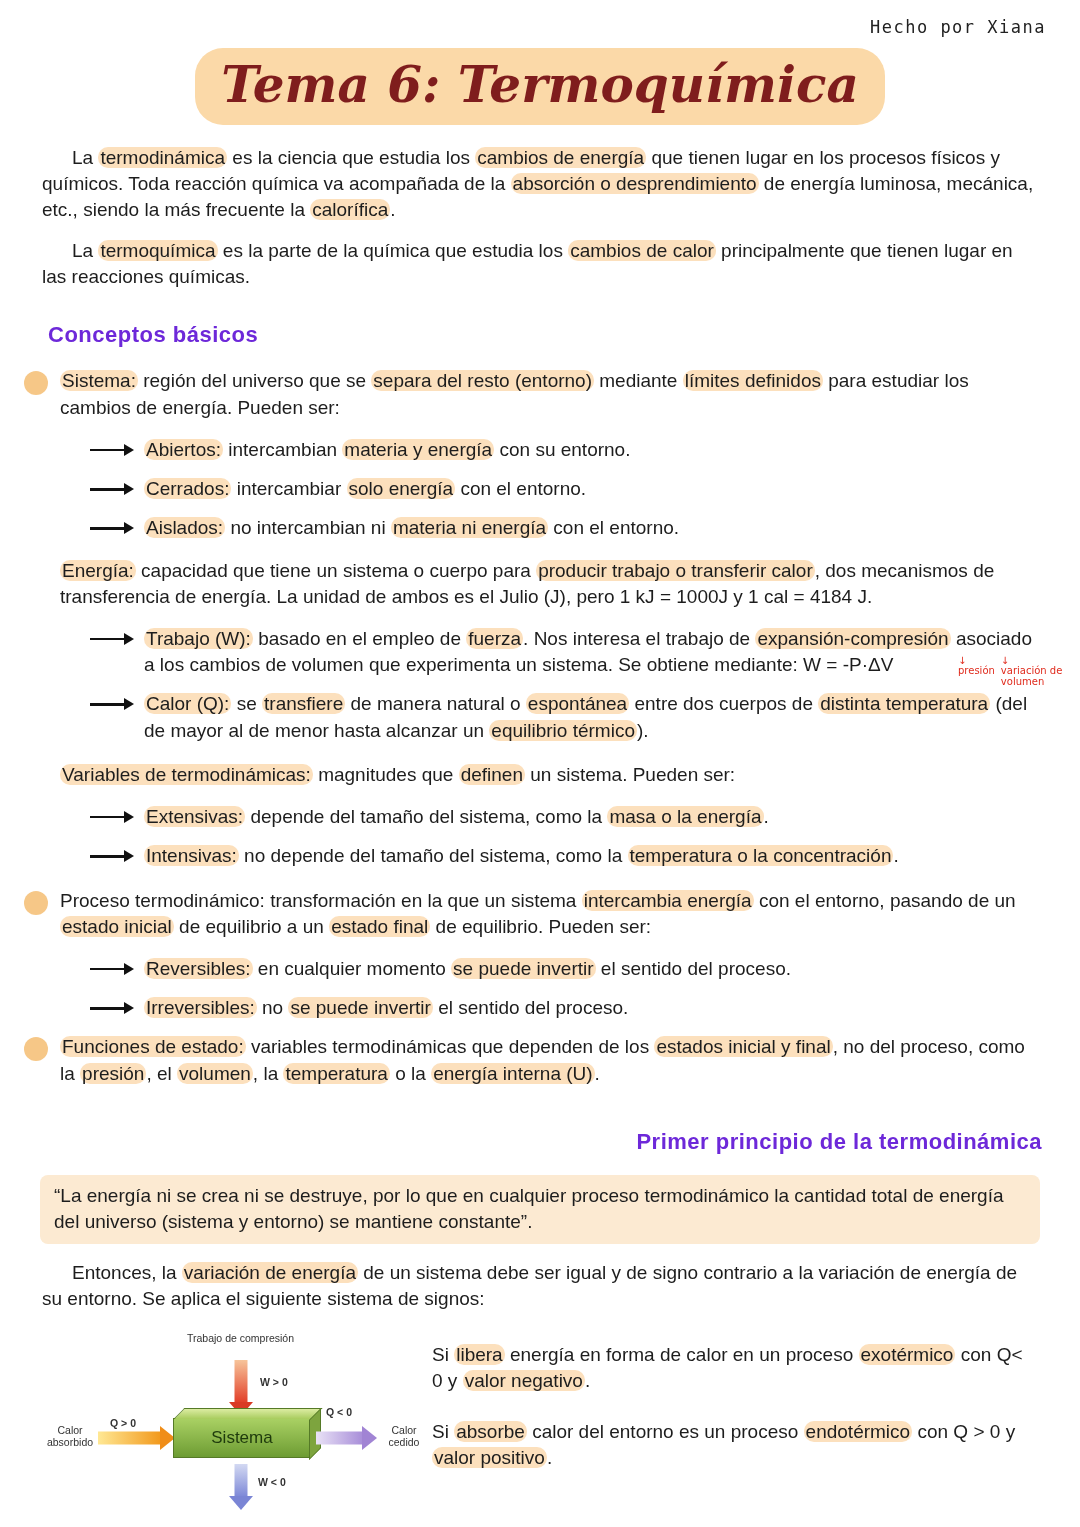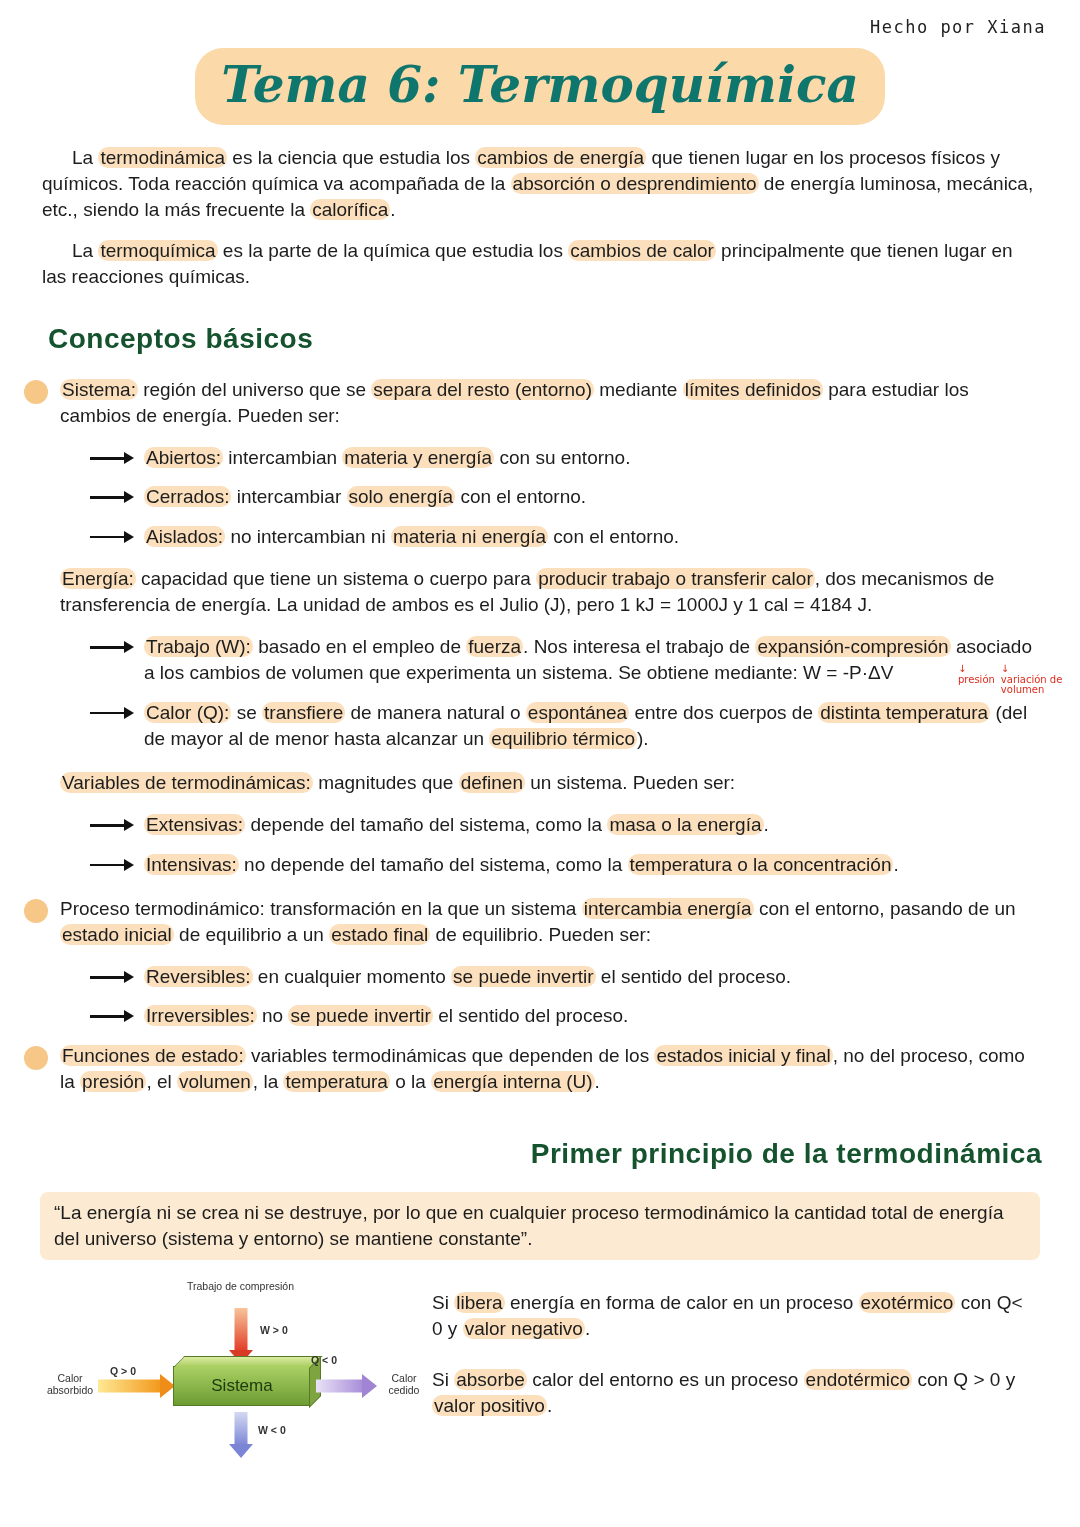--- a/index.html
+++ b/index.html
@@ -20,33 +20,33 @@
     position:absolute; top:16px; right:34px;
     font-size:17px; letter-spacing:1.5px; color:#222;
     font-family:"DejaVu Sans Mono", monospace;
   }
 
   .title-wrap { text-align:center; margin:26px 0 20px 0; }
   .title-text {
     display:inline-block;
     font-family:"DejaVu Serif", serif;
     font-style:italic; font-weight:bold;
-    font-size:50px; color:#0f766e;
+    font-size:50px; color:#7f1d1d;
     background:#fbd9a8;
     padding:2px 26px 6px 26px;
     border-radius:28px;
   }
 
   .hl { background:#fce0bd; border-radius:10px; padding:0 2px; box-decoration-break:clone; -webkit-box-decoration-break:clone; }
 
   .para { margin:0 4px 14px 4px; }
   .indent { text-indent:30px; }
 
   .section-heading {
-    font-size:28px; font-weight:bold; color:#14532d;
+    font-size:22px; font-weight:bold; color:#6d28d9;
     margin:30px 0 18px 10px; letter-spacing:0.5px;
   }
   .section-heading.second { margin-top:40px; margin-left:26px;text-align:right; }
 
   .bullet-row { display:flex; margin:0 0 16px 0; }
   .bullet-circle {
     width:24px; height:24px; border-radius:50%;
     background:#f4bd72; opacity:.85;
     flex:0 0 auto; margin:3px 12px 0 -14px;
   }
@@ -213,20 +213,21 @@
 
   <div class="bullet-row" style="">
     <span class="bullet-circle"></span>
     <div class="bullet-body"><span class="hl">Funciones de estado:</span><span> variables termodinámicas que dependen de los </span><span class="hl">estados inicial y final</span><span>, no del proceso, como la </span><span class="hl">presión</span><span>, el </span><span class="hl">volumen</span><span>, la </span><span class="hl">temperatura</span><span> o la </span><span class="hl">energía interna (U)</span><span>.</span></div>
   </div>
 
   <h2 class="section-heading second">Primer principio de la termodinámica</h2>
 
   <div class="quote-block">“La energía ni se crea ni se destruye, por lo que en cualquier proceso termodinámico la cantidad total de energía del universo (sistema y entorno) se mantiene constante”.</div>
 
+  <p class="para indent"><span>Entonces, la </span><span class="hl">variación de energía</span><span> de un sistema debe ser igual y de signo contrario a la variación de energía de su entorno. Se aplica el siguiente sistema de signos:</span></p>
 
   <div class="bottom-section">
 
     <div class="diagram-wrap">
       <div class="diagram">
 
         <div class="dlabel center" style="left:60px; top:2px; width:245px;">Trabajo de compresión</div>
 
         <div class="d-arrow arr-red">
           <span class="shaft-v"></span>
@@ -238,21 +239,21 @@
         <div class="dlabel center" style="left:-14px; top:94px; width:52px;">Calor absorbido</div>
         <div class="d-arrow arr-orange">
           <span class="shaft-h"></span>
           <span class="head-right"></span>
         </div>
 
         <div class="sys-box">
           <span class="sys-label">Sistema</span>
         </div>
 
-        <div class="dlabel" style="left:253px; top:76px; font-weight:bold;">Q &lt; 0</div>
+        <div class="dlabel" style="left:268px; top:76px; font-weight:bold;">Q &lt; 0</div>
         <div class="d-arrow arr-purple">
           <span class="shaft-h"></span>
           <span class="head-right"></span>
         </div>
         <div class="dlabel center" style="left:322px; top:94px; width:48px;">Calor cedido</div>
 
         <div class="d-arrow arr-blue">
           <span class="shaft-v"></span>
           <span class="head-down"></span>
         </div>

